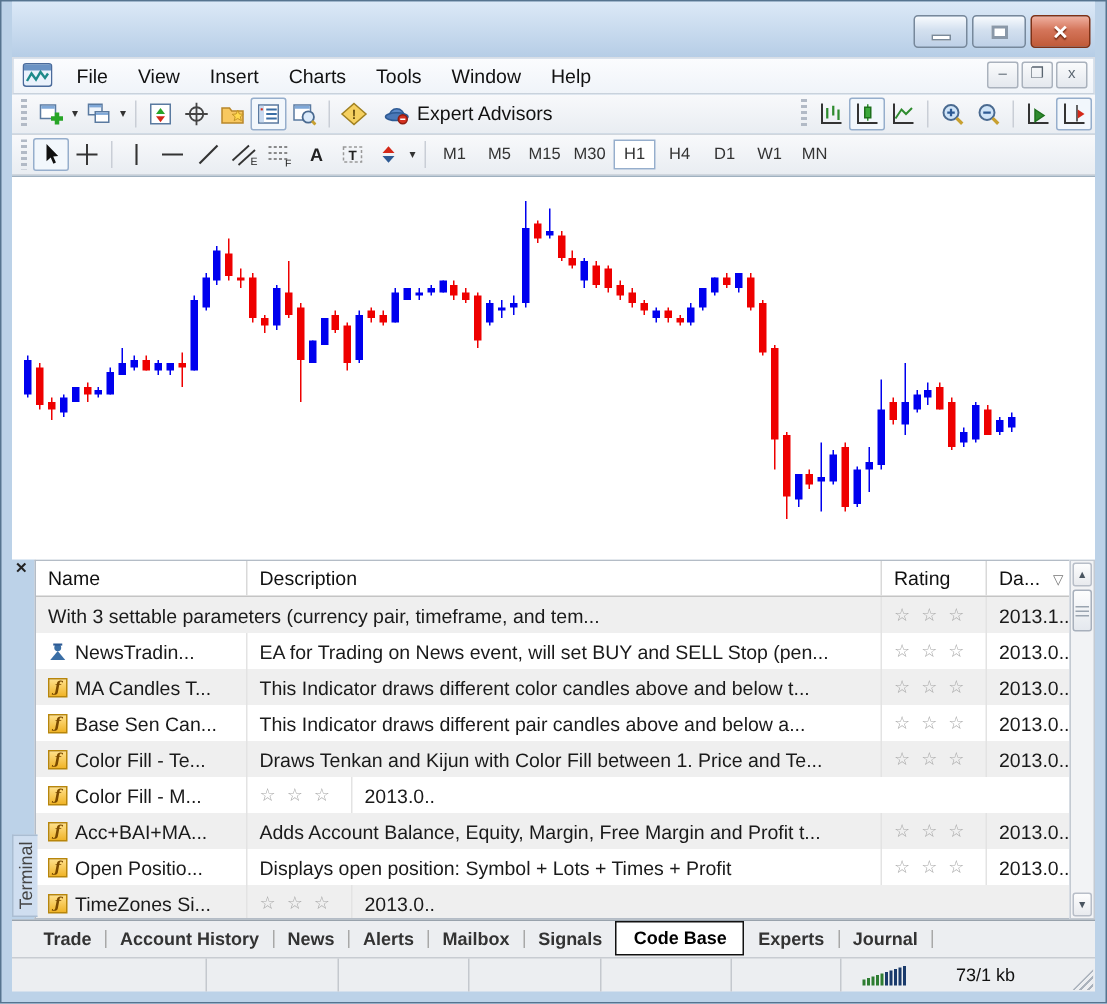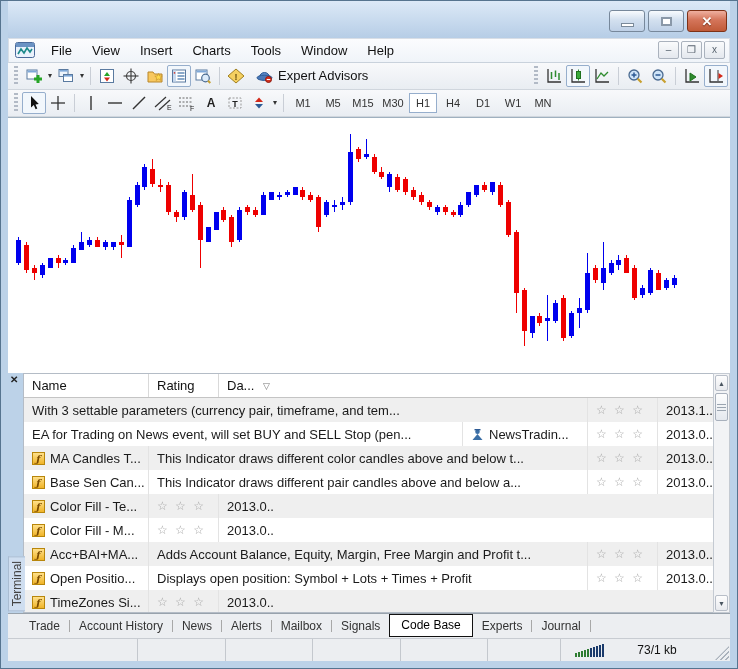--- a/index.html
+++ b/index.html
@@ -44,42 +44,42 @@
   .gutter{width:15px;position:relative;}
   .gutter .closex{position:absolute;top:2px;left:2px;font-size:10px;font-weight:bold;color:#222;line-height:1;cursor:default;}
   .terminal-label{position:absolute;bottom:2px;left:0px;writing-mode:vertical-rl;transform:rotate(180deg);
                   font-size:12px;color:#444;background:#cfdef0;padding:4px 1px;border:1px solid #aabdd2;border-left:none;}
   .tablewrap{flex:1;background:#fff;border:1px solid #b4bcc6;border-right:none;display:flex;flex-direction:column;overflow:hidden;}
   .hdr{display:flex;height:24px;background:#ffffff;border-bottom:1px solid #c4c4c4;align-items:center;font-size:13px;color:#111;flex:none;}
   .hdr .cell{border-right:1px solid #d9d9d9;height:100%;display:flex;align-items:center;padding-left:8px;}
   .row{display:flex;height:24px;align-items:center;font-size:13px;color:#1a1a1a;flex:none;}
   .row.odd{background:#efefef;}
   .row .cell{border-right:1px solid #e3e3e3;height:100%;display:flex;align-items:center;padding-left:8px;overflow:hidden;white-space:nowrap;}
-  .col-name{width:125px;flex:none;}
+  .col-name{width:141px;flex:none;}
   .col-desc{flex:1;min-width:0;}
   .col-rating{width:70px;flex:none;}
   .col-date{width:55px;flex:none;border-right:none !important;}
   .stars{color:#a8a8a8;font-size:12px;letter-spacing:2px;}
   .sorticon{margin-left:auto;margin-right:4px;font-size:9px;color:#777;}
   .rowicon{width:13px;height:13px;margin-right:5px;flex:none;display:flex;align-items:center;justify-content:center;}
   .icon-indicator{background:linear-gradient(#ffe08a,#f0b428);border:1px solid #b8860b;color:#7a4a00;
                   font:italic bold 10px "DejaVu Serif",serif;}
   .icon-script{background:linear-gradient(135deg,#ffe9a0 30%,#e8b12f);border:1px solid #b8860b;border-radius:2px 5px 2px 2px;}
   
   .sb{width:17px;display:flex;flex-direction:column;background:#f2f3f5;border:1px solid #c4cad2;}
   .sb-btn{height:16px;flex:none;display:flex;align-items:center;justify-content:center;font-size:7px;color:#4a5560;
           background:linear-gradient(#fdfdfd,#e8eaee);border:1px solid #b8bec8;border-radius:2px;margin:1px;}
   .sb-thumb{height:28px;flex:none;margin:1px;background:linear-gradient(#fdfdfd,#e4e8ee);border:1px solid #a8b0bc;border-radius:2px;
             display:flex;flex-direction:column;align-items:center;justify-content:center;gap:2px;}
   .sb-thumb i{display:block;width:9px;height:1px;background:#9aa4b0;}
   .sb-space{flex:1;}
   
   .tabsbar{height:25px;display:flex;align-items:center;background:#eceef1;border-top:1px solid #98a2ac;
            font-size:12px;color:#333;padding-left:12px;}
-  .tab{padding:0 9px;white-space:nowrap;}
+  .tab{padding:0 9px;white-space:nowrap;font-weight:bold;}
   .tabdiv{width:1px;height:12px;background:#a8a8a8;flex:none;}
   .tab.active{background:#fff;border:1px solid #111;height:23px;display:flex;align-items:center;position:relative;top:-1px;padding:0 11px;color:#000;}
   
   .statusbar{height:23px;background:#eceef1;border-top:1px solid #c8ccd2;display:flex;align-items:center;font-size:12px;color:#111;}
   .st-cell{height:100%;border-right:1px solid #c4c8ce;flex:none;}
   .signal{display:flex;align-items:flex-end;gap:1px;height:13px;margin:0 8px 0 14px;}
   .signal i{display:block;width:2px;background:#1a3a6b;}
   .signal i.g{background:#2e7d32;}
   .traffic{min-width:90px;text-align:center;}
   .grip{width:14px;height:14px;margin:0 1px 1px auto;align-self:flex-end;
@@ -499,46 +499,47 @@
     </div>
 
   <div class="panel">
     <div class="gutter">
       <span class="closex">✕</span>
       <span class="terminal-label">Terminal</span>
     </div>
     <div class="tablewrap">
       <div class="hdr">
         <div class="cell col-name">Name</div>
+        <div class="cell col-desc">Description</div>
         <div class="cell col-rating">Rating</div>
         <div class="cell col-date">
           <span>Da...</span>
           <span class="sorticon">▽</span>
         </div>
       </div>
       <div id="rows">
           <div class="row odd">
             <div class="cell col-desc">With 3 settable parameters (currency pair, timeframe, and tem...</div>
             <div class="cell col-rating">
               <span class="stars">☆ ☆ ☆</span>
             </div>
             <div class="cell col-date">2013.1...</div>
           </div>
           <div class="row">
-            <div class="cell col-desc">EA for Trading on News event, will set BUY and SELL Stop (pen...</div>
             <div class="cell col-name">
               <span class="rowicon ">
                 <svg width="13" height="13" viewBox="0 0 13 13">
                   <circle cx="6.5" cy="3.8" r="2.3" fill="#3a6ea5"></circle>
                   <path d="M1.5 12 L6.5 6 L11.5 12 Z" fill="#3a6ea5"></path>
                   <rect x="3.5" y="1" width="6" height="1.4" fill="#2d5a94"></rect>
                 </svg>
               </span>
               <span>NewsTradin...</span>
             </div>
+            <div class="cell col-desc">EA for Trading on News event, will set BUY and SELL Stop (pen...</div>
             <div class="cell col-rating">
               <span class="stars">☆ ☆ ☆</span>
             </div>
             <div class="cell col-date">2013.0...</div>
           </div>
           <div class="row odd">
             <div class="cell col-name">
               <span class="rowicon icon-indicator">ƒ</span>
               <span>MA Candles T...</span>
             </div>
@@ -557,20 +558,21 @@
             <div class="cell col-rating">
               <span class="stars">☆ ☆ ☆</span>
             </div>
             <div class="cell col-date">2013.0...</div>
           </div>
           <div class="row odd">
             <div class="cell col-name">
               <span class="rowicon icon-indicator">ƒ</span>
               <span>Color Fill - Te...</span>
             </div>
+            <div class="cell col-desc">Draws Tenkan and Kijun with Color Fill between 1. Price and Te...</div>
             <div class="cell col-rating">
               <span class="stars">☆ ☆ ☆</span>
             </div>
             <div class="cell col-date">2013.0...</div>
           </div>
           <div class="row">
             <div class="cell col-name">
               <span class="rowicon icon-indicator">ƒ</span>
               <span>Color Fill - M...</span>
             </div>

